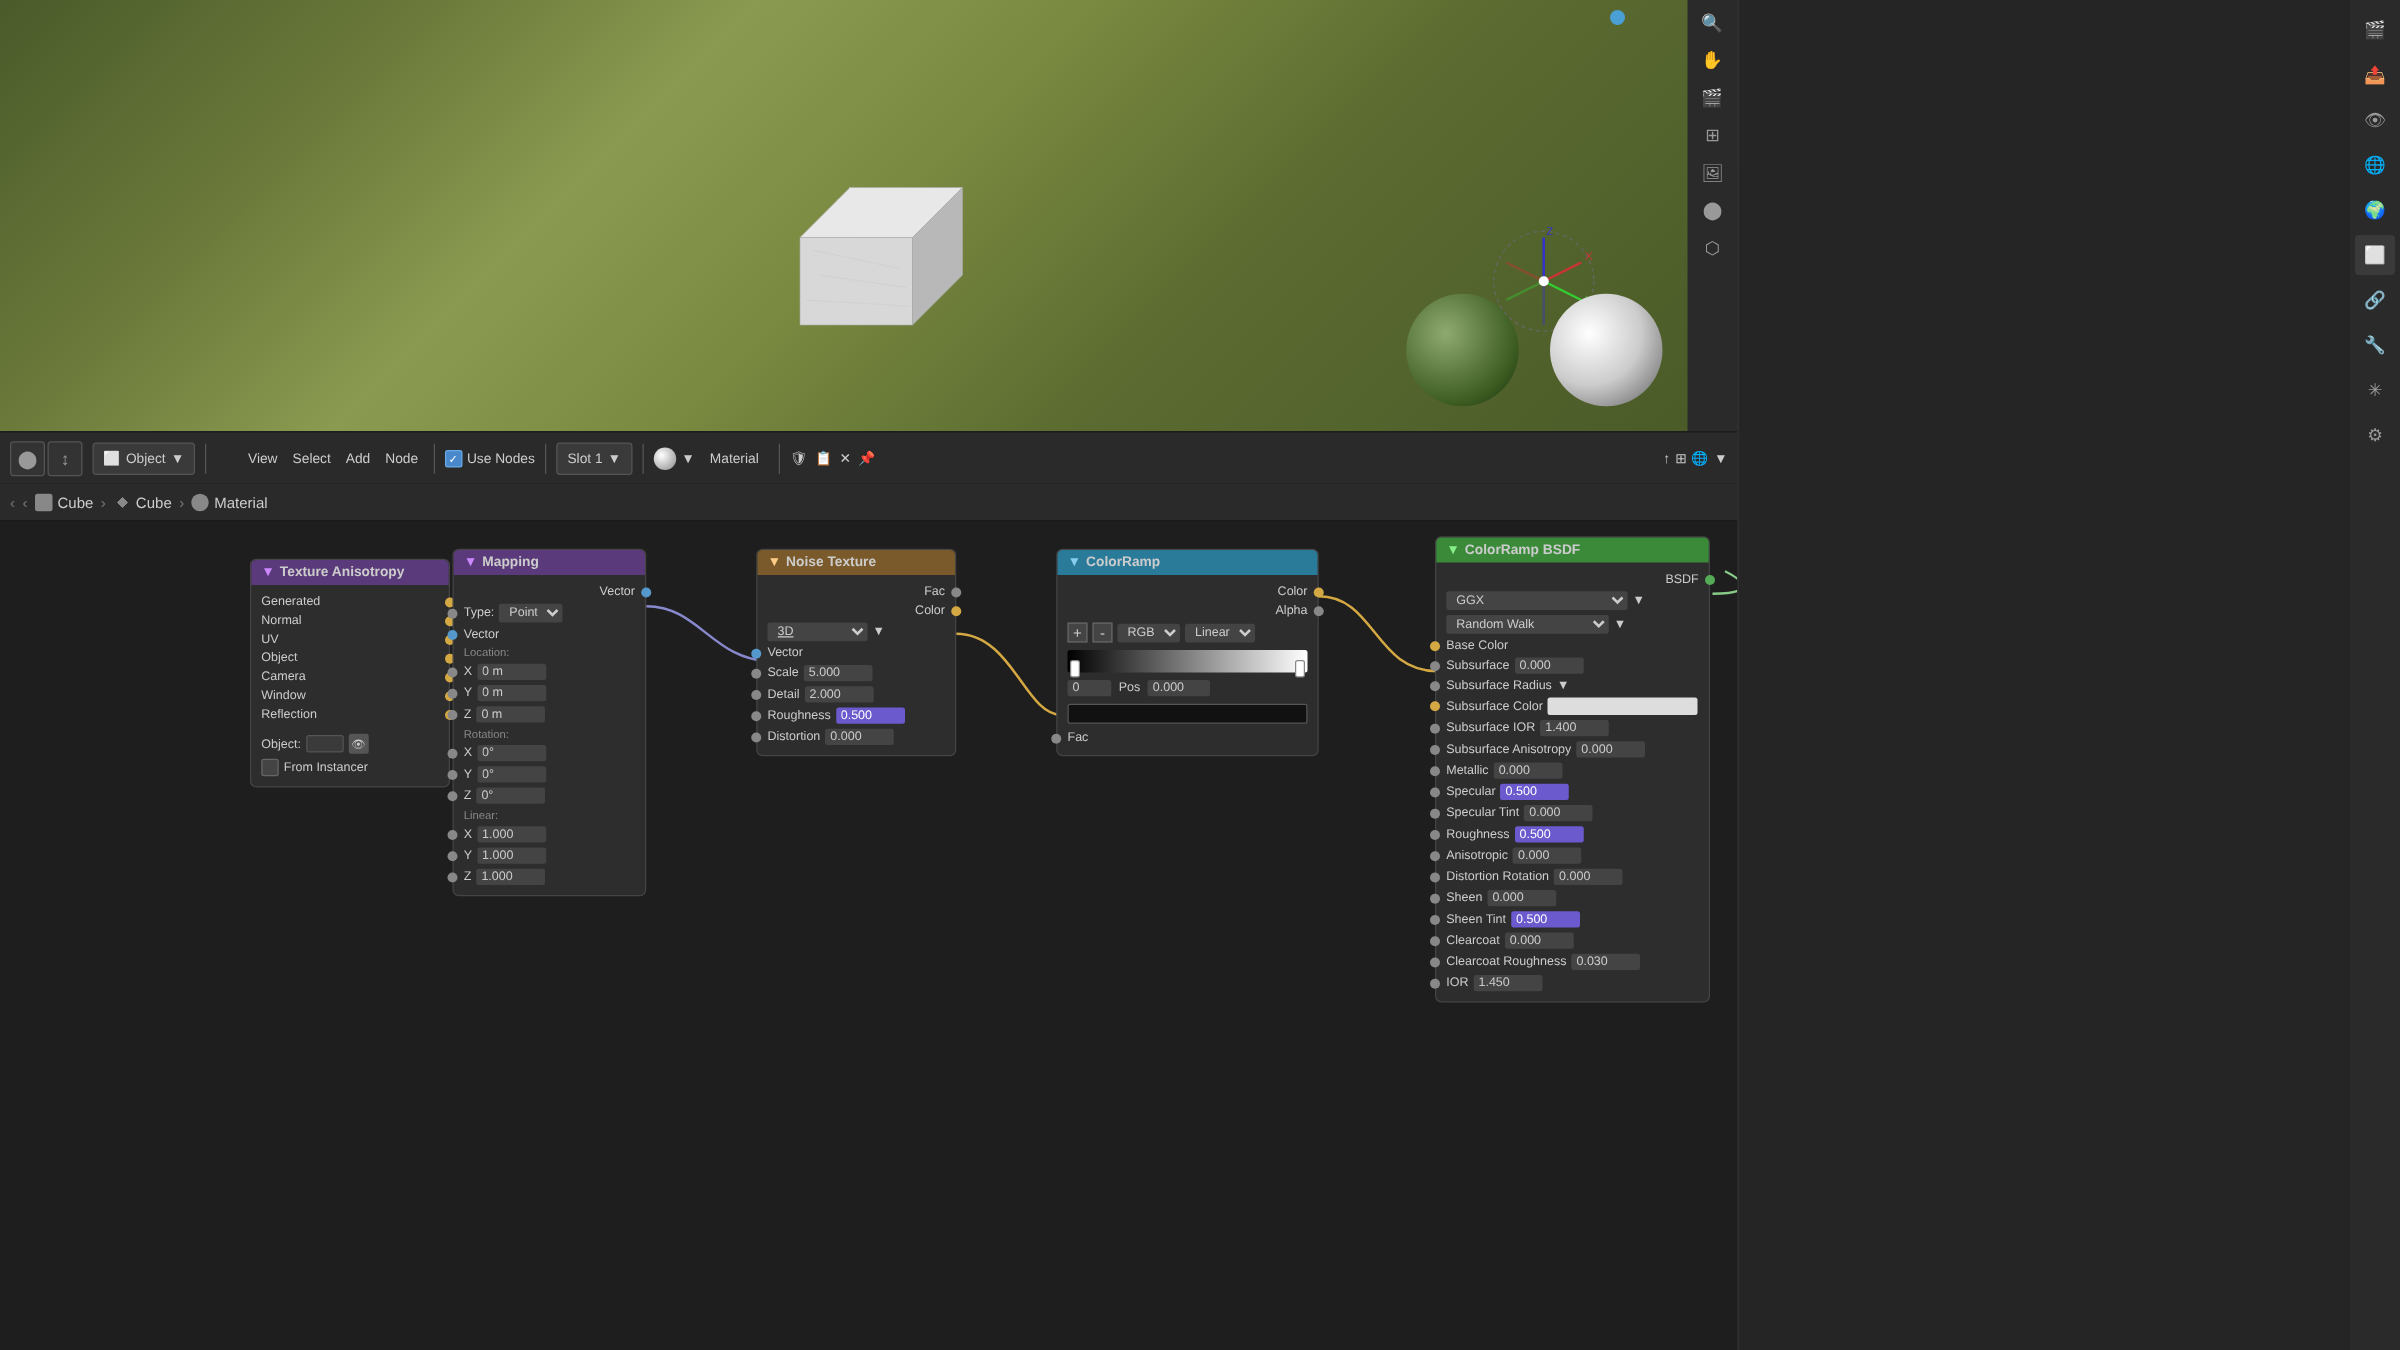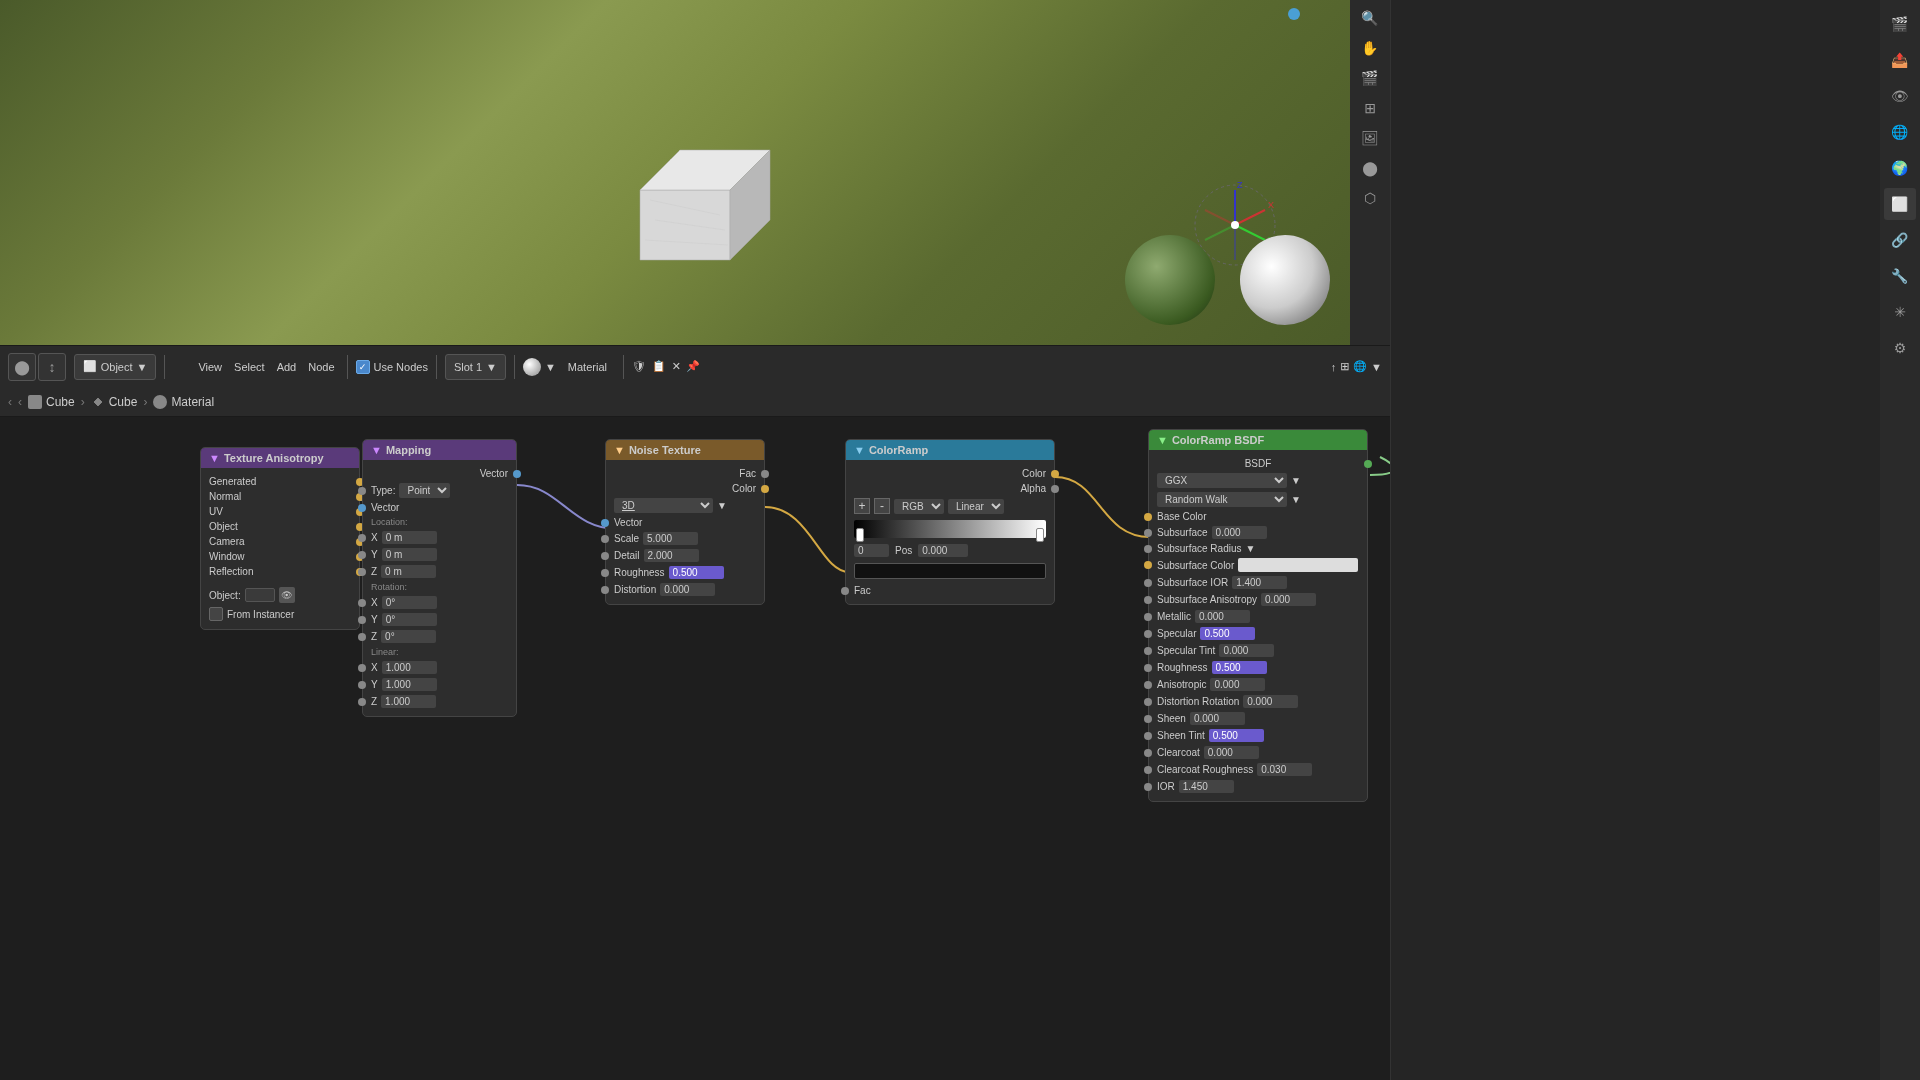--- a/index.html
+++ b/index.html
@@ -666,21 +666,21 @@
       <div class="node-row" style="justify-content:flex-end;">
         <span>Fac</span>
         <div class="node-socket grey socket-right"></div>
       </div>
       <div class="node-row" style="justify-content:flex-end;">
         <span>Color</span>
         <div class="node-socket yellow socket-right"></div>
       </div>
 
       <div class="node-row">
-        <select class="node-dropdown" style="width:99px;text-decoration:underline;">
+        <select class="node-dropdown" style="width:80px;text-decoration:underline;">
           <option>3D</option>
         </select>
         <span>▼</span>
       </div>
 
       <div class="node-row">
         <div class="node-socket blue socket-left"></div>
         <span>Vector</span>
       </div>
 
@@ -757,27 +757,27 @@
     </div>
   </div>
 
   <div class="node-card" id="principled-node">
     <div class="node-header">
       <span style="color:#88ee88;">▼</span>
       <span>ColorRamp BSDF</span>
     </div>
     <div class="node-body">
 
-      <div class="node-row" style="justify-content:center;">
+      <div class="node-row" style="justify-content:flex-end;">
         <span>BSDF</span>
         <div class="node-socket green socket-right"></div>
       </div>
 
       <div class="node-row">
-        <select class="node-dropdown" style="width:130px;">
+        <select class="node-dropdown" style="width:145px;">
           <option>GGX</option>
         </select>
         <span>▼</span>
       </div>
 
       <div class="node-row">
         <select class="node-dropdown" style="width:130px;">
           <option>Random Walk</option>
         </select>
         <span>▼</span>

